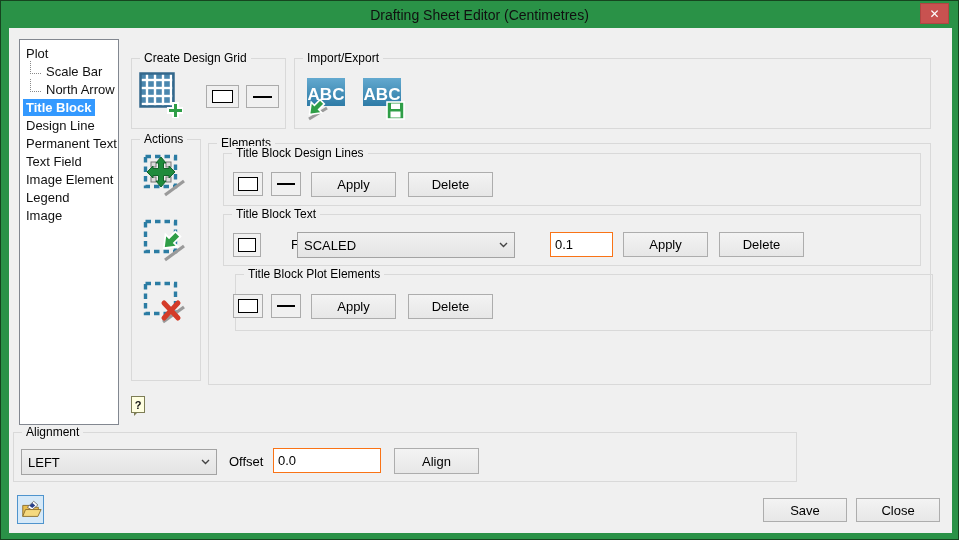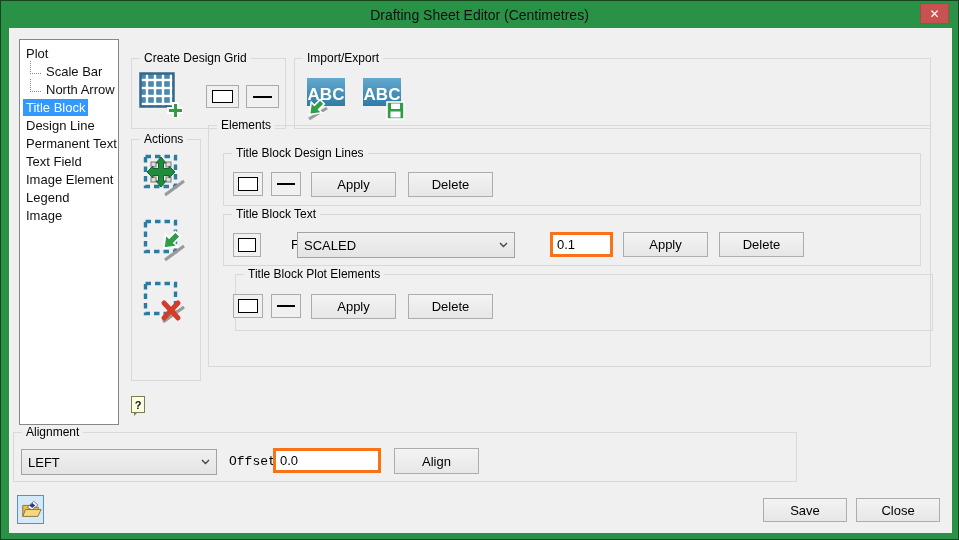--- a/index.html
+++ b/index.html
@@ -7,30 +7,30 @@
   .window{position:relative;width:959px;height:540px;background:#2a9247;border:1px solid #16441f;overflow:hidden;}
   .titlebar{position:absolute;left:0;top:0;width:100%;height:27px;display:flex;align-items:center;justify-content:center;}
   .titlebar .title{font-size:14px;color:#101010;}
   .close{position:absolute;right:9px;top:2px;width:29px;height:21px;background:#c85250;border:1px solid #b04543;color:#fff;display:flex;align-items:center;justify-content:center;font-size:12px;cursor:default;}
   .client{position:absolute;left:8px;top:27px;width:943px;height:505px;background:#f0f0f0;}
 
   
   .tree{position:absolute;left:10px;top:11px;width:100px;height:386px;background:#fff;border:1px solid #828790;padding-top:4px;font-size:13px;overflow:hidden;}
   .tree-item{height:18px;display:flex;align-items:center;padding-left:3px;white-space:nowrap;cursor:default;color:#111;}
   .tree-item .lbl{padding:1px 3px;}
-  .tree-item.selected .lbl{background:#3399ff;color:#fff;}
+  .tree-item.selected .lbl{background:#3399ff;color:#fff;font-weight:bold;}
   .branch{flex:none;width:11px;height:13px;border-left:1px dotted #8a8a8a;border-bottom:1px dotted #8a8a8a;margin:0 2px 7px 7px;}
 
   
   .groupbox{position:absolute;border:1px solid #d9d9d9;}
   .gb-label{position:absolute;top:-8px;left:8px;background:#f0f0f0;padding:0 4px;font-size:12px;color:#000;white-space:nowrap;}
   #gbGrid{left:122px;top:30px;width:155px;height:71px;}
   #gbImpExp{left:285px;top:30px;width:637px;height:71px;}
   #gbActions{left:122px;top:111px;width:70px;height:242px;}
-  #gbElements{left:199px;top:97px;width:723px;height:242px;}
+  #gbElements{left:199px;top:115px;width:723px;height:242px;}
   #gbDL{left:214px;top:125px;width:698px;height:53px;}
   #gbTT{left:214px;top:186px;width:698px;height:52px;}
   #gbPE{left:226px;top:246px;width:698px;height:57px;}
   #gbAlign{left:4px;top:404px;width:784px;height:50px;padding-left:23px;}
 
   
   .icon-btn{position:absolute;background:transparent;border:none;padding:0;cursor:default;}
   #icoGrid{left:130px;top:44px;width:44px;height:46px;}
   #icoImp{left:292px;top:47px;width:46px;height:46px;}
   #icoExp{left:352px;top:47px;width:46px;height:46px;}
@@ -59,31 +59,31 @@
   #btnApplyPE{left:302px;top:266px;width:85px;height:25px;}
   #btnDeletePE{left:399px;top:266px;width:85px;height:25px;}
   #btnAlign{left:385px;top:420px;width:85px;height:26px;}
   #btnSave{left:754px;top:470px;width:84px;height:24px;}
   #btnClose{left:847px;top:470px;width:84px;height:24px;}
 
   
   .flabel{position:absolute;font-size:13px;color:#000;white-space:nowrap;}
   #lblFont{left:258px;top:209px;margin-left:24px;}
   #lblSize{left:516px;top:209px;margin-left:48px;}
-  #lblOffset{left:220px;top:426px;font-family:Liberation Mono, monospace;}
+  #lblOffset{left:220px;top:426px;}
 
   
   .combo{position:absolute;border:1px solid #a3a3a3;background:linear-gradient(#f0f0f0,#e4e4e4);display:flex;align-items:center;font-size:13px;color:#000;padding:12px 6px;cursor:default;}
   .combo .val{flex:1;overflow:hidden;white-space:nowrap;}
   .combo .chev{flex:none;margin-left:4px;display:flex;align-items:center;}
   #cbFont{left:288px;top:204px;width:218px;height:25px;}
   #cbAlign{left:12px;top:421px;width:196px;height:24px;}
 
   
-  .tinput{position:absolute;border:3px solid #f97316;background:#fff;font-size:13px;color:#000;padding:0 4px;}
+  .tinput{position:absolute;border:1px solid #f97316;background:#fff;font-size:13px;color:#000;padding:0 4px;}
   #inSize{left:541px;top:204px;width:63px;height:25px;}
   #inOffset{left:264px;top:420px;width:108px;height:25px;}
 
   
   .help{position:absolute;left:122px;top:368px;width:14px;height:17px;background:#ffffe1;border:1px solid #7d7d55;font-size:11px;font-weight:bold;color:#111;display:flex;align-items:center;justify-content:center;cursor:default;}
   .help::after{content:"";position:absolute;left:2px;bottom:-4px;width:0;height:0;border-left:4px solid #7d7d55;border-bottom:4px solid transparent;}
 
   
   #btnFolder{position:absolute;left:8px;top:467px;width:27px;height:29px;background:#d6e9f8;border:1px solid #4f94cd;display:flex;align-items:center;justify-content:center;cursor:default;}
 </style>

